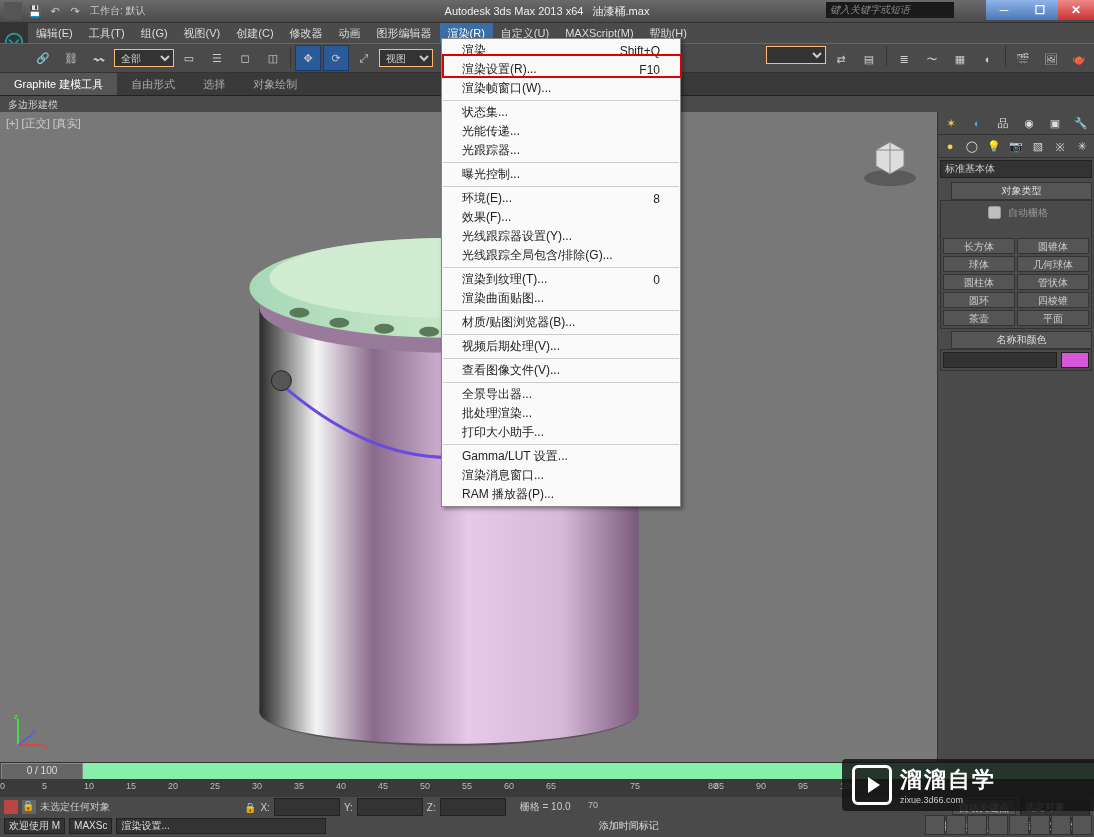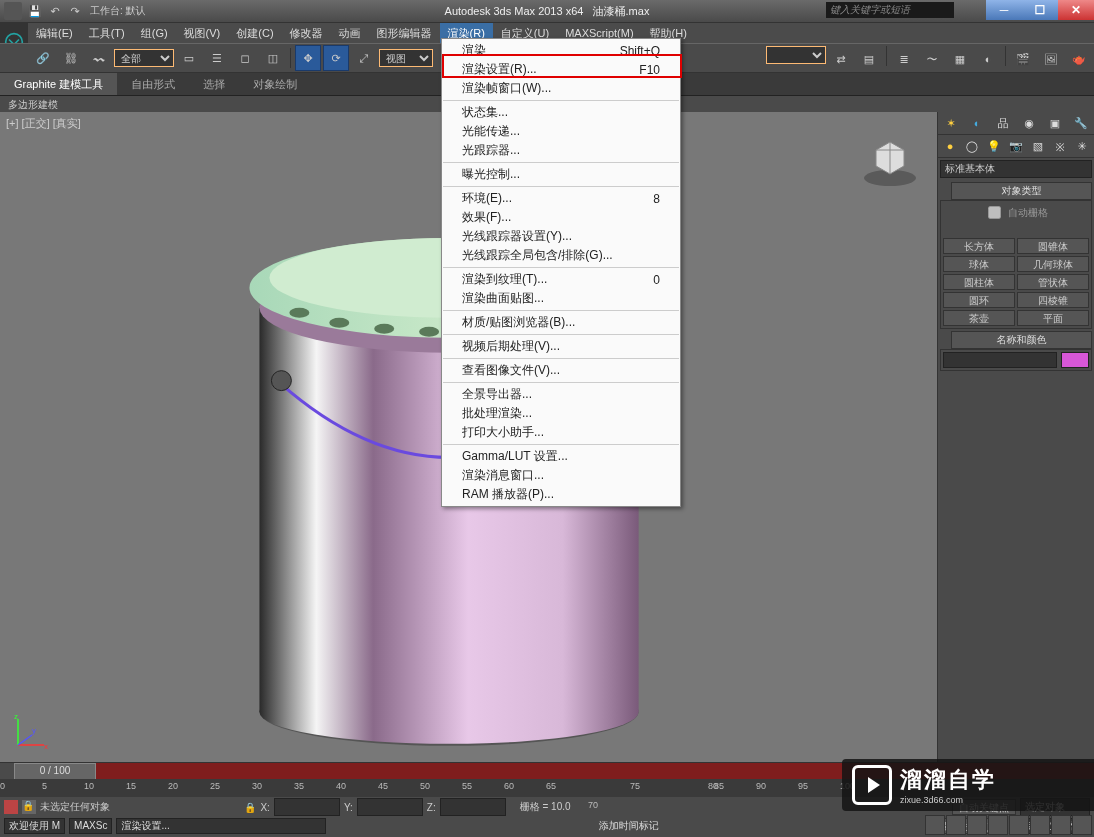--- a/index.html
+++ b/index.html
@@ -46,21 +46,21 @@
 .name-input{flex:1;height:14px;background:#333;border:1px solid #222}
 
 .dropdown{position:absolute;left:441px;top:38px;width:238px;background:#fafafa;border:1px solid #888;box-shadow:2px 2px 4px rgba(0,0,0,.4);z-index:100;padding:2px 0}
 .dd-item{height:19px;display:flex;align-items:center;padding:0 20px 0 20px;font-size:12px;color:#222;position:relative}
 .dd-item .sc{margin-left:auto;color:#222}
 .dd-sep{height:1px;background:#ccc;margin:2px 1px}
 .dd-item.arrow::after{content:"▸";position:absolute;right:6px;font-size:9px;color:#333}
 .red-box{position:absolute;left:442px;top:54px;width:236px;height:20px;border:2px solid #e00000;z-index:101;pointer-events:none}
 
 .timebar-wrap{position:absolute;left:0;right:0;bottom:0;height:74px;background:#4a4a4a;border-top:1px solid #333}
-.timeslider{height:16px;background:#7f1d1d;position:relative;margin:0 0 0 14px}
+.timeslider{height:16px;background:#86efac;position:relative;margin:0 0 0 1px}
 .timeslider .thumb{position:absolute;left:0;top:0;height:16px;width:80px;background:#666;border:1px solid #888;font-size:10px;color:#ddd;text-align:center;line-height:14px}
 .ruler{height:18px;background:#3a3a3a;position:relative;font-size:9px;color:#bbb}
 .ruler span{position:absolute;top:2px}
 .status-row{height:20px;display:flex;align-items:center;gap:4px;padding:0 4px;font-size:10px;color:#ccc}
 .status-row input[type=text]{background:#333;border:1px solid #222;color:#ccc;height:14px;font-size:10px}
 .coord{width:60px}
 .prompt-row{height:18px;display:flex;align-items:center;gap:4px;padding:0 4px;font-size:10px}
 .prompt-row .seg{background:#333;border:1px solid #222;padding:0 4px;height:14px;line-height:14px}
 .logo-overlay{position:absolute;right:0;bottom:26px;width:232px;height:52px;background:rgba(20,20,20,.85);display:flex;align-items:center;gap:8px;padding:0 10px;border-radius:4px 0 0 4px;z-index:50}
 .logo-overlay .play{width:34px;height:34px;border:3px solid #fff;border-radius:6px;display:flex;align-items:center;justify-content:center}

